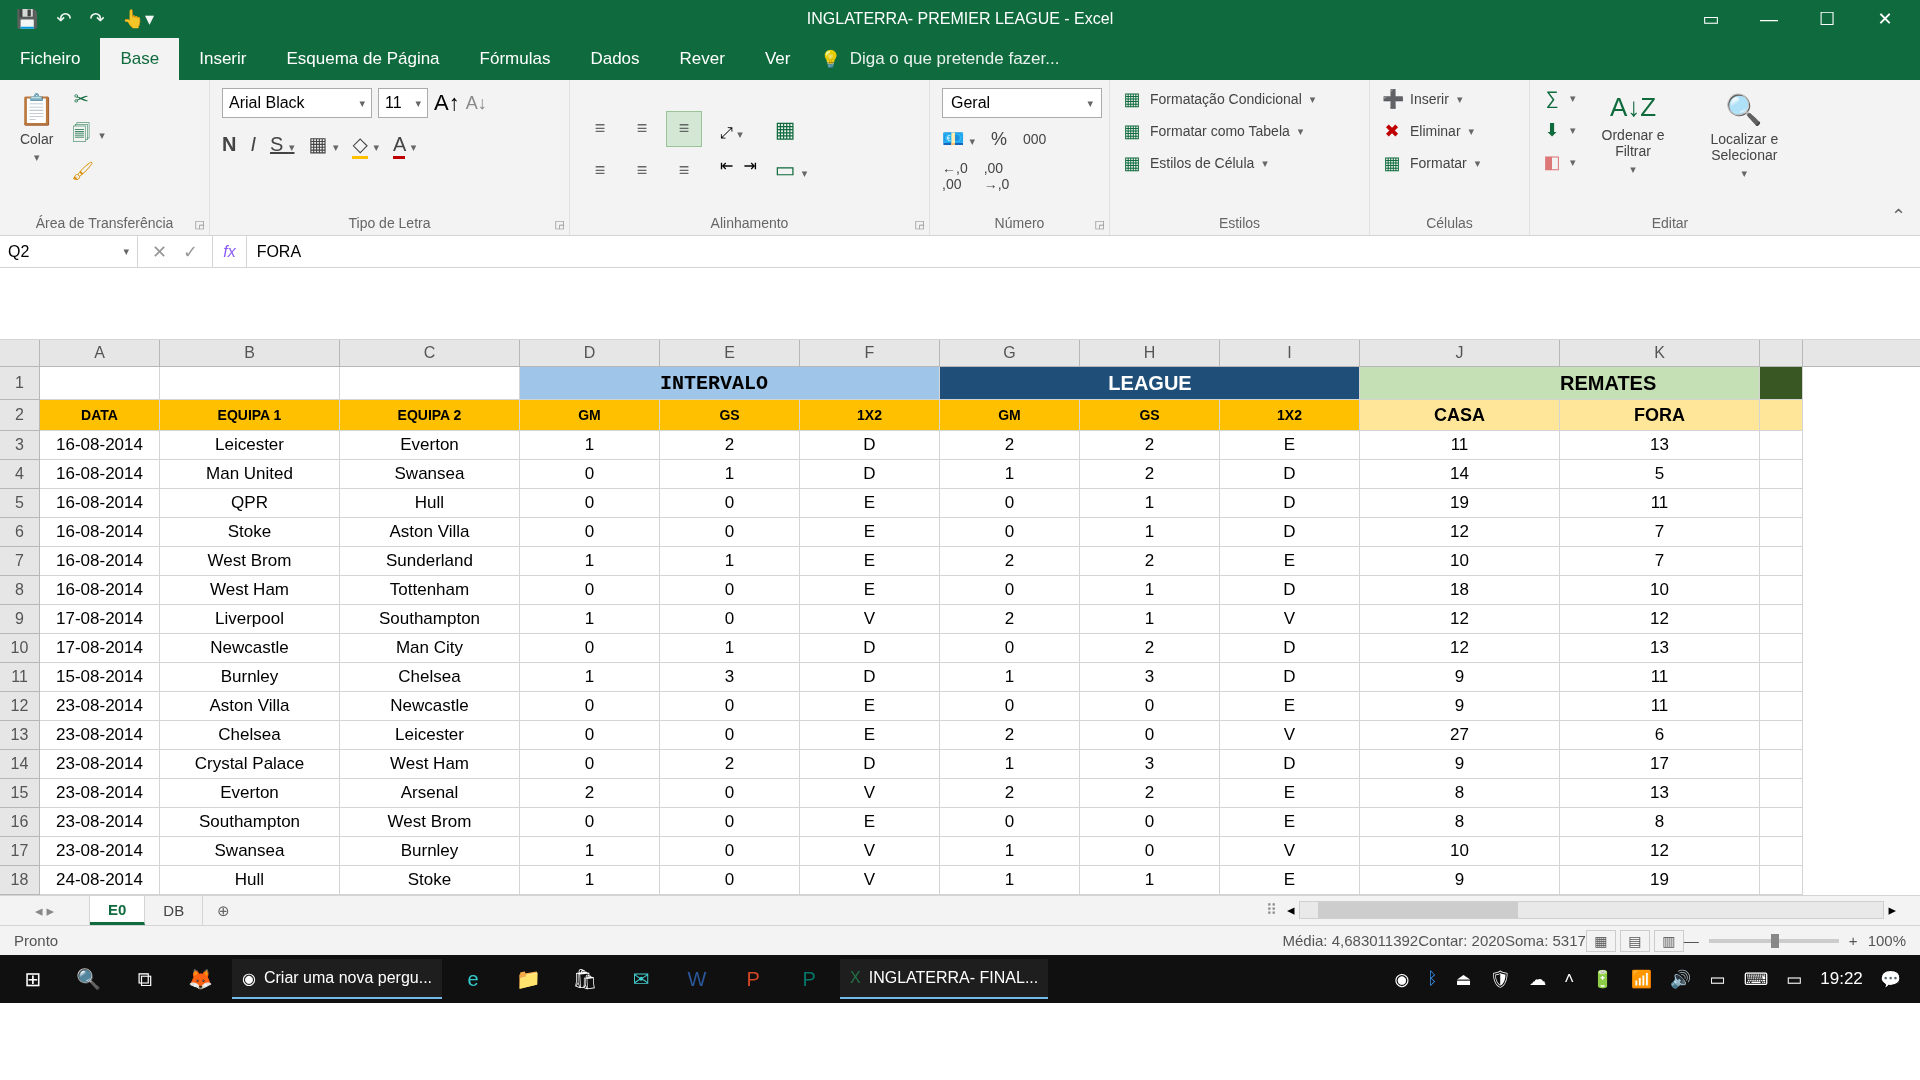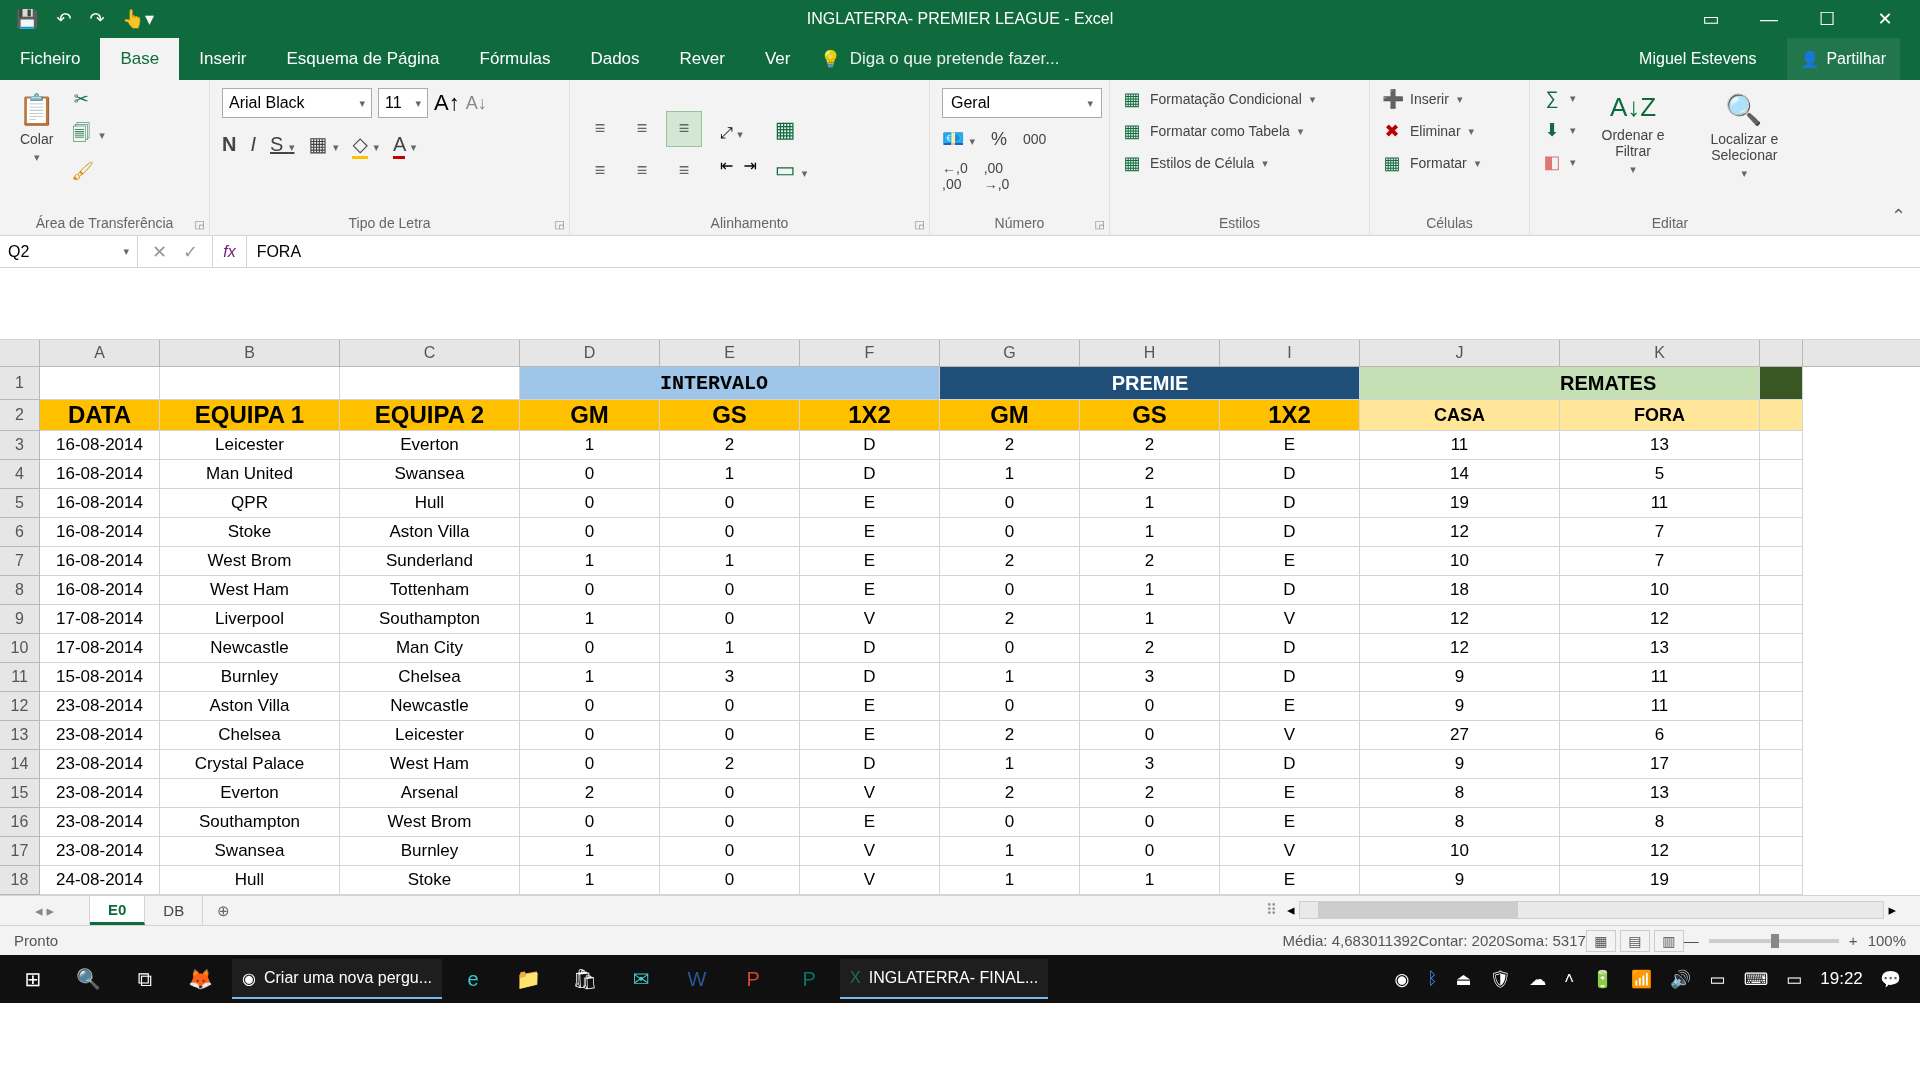--- a/index.html
+++ b/index.html
@@ -39,21 +39,21 @@
 .align-grid { display: grid; grid-template-columns: repeat(3, 36px); grid-template-rows: repeat(2, 36px); gap: 6px; }
 .align-grid span { display: flex; align-items: center; justify-content: center; font-size: 18px; color: #666; border: 1px solid transparent; cursor: pointer; }
 .numfmt { width: 160px; height: 30px; border: 1px solid #ababab; background: #fff; font-size: 16px; padding: 2px 8px; display: flex; align-items: center; justify-content: space-between; }
 .dialog-launcher { font-size: 11px; color: #888; position: absolute; right: 4px; bottom: 4px; }
 .collapse-ribbon { position: absolute; right: 14px; bottom: 8px; font-size: 18px; color: #666; cursor: pointer; }
 
 
 .fbar { height: 32px; border-bottom: 1px solid #d4d4d4; display: flex; align-items: stretch; background: #fff; }
 .namebox { width: 138px; border-right: 1px solid #d4d4d4; display: flex; align-items: center; padding: 0 8px; font-size: 16px; justify-content: space-between; }
 .fbar-btns { display: flex; align-items: center; gap: 16px; padding: 0 14px; color: #999; border-right: 1px solid #d4d4d4; font-size: 18px; }
-.fbar-fx { padding: 0 10px; display: flex; align-items: center; font-style: italic; color: #701a75; border-right: 1px solid #d4d4d4; }
+.fbar-fx { padding: 0 10px; display: flex; align-items: center; font-style: italic; color: #8b5cf6; border-right: 1px solid #d4d4d4; }
 .fbar-input { flex: 1; padding: 0 10px; display: flex; align-items: center; font-size: 16px; }
 .fbar-expand { height: 72px; border-bottom: 1px solid #d4d4d4; background: #fff; }
 
 
 .grid { position: relative; }
 .colhdrs { display: flex; height: 27px; background: #e6e6e6; border-bottom: 1px solid #b7b7b7; }
 .rowhdr-spacer { width: 40px; border-right: 1px solid #b7b7b7; background: #e6e6e6; }
 .colhdr { border-right: 1px solid #b7b7b7; display: flex; align-items: center; justify-content: center; font-size: 16px; color: #555; background: #e6e6e6; }
 .row { display: flex; height: 29px; }
 .rowhdr { width: 40px; border-right: 1px solid #b7b7b7; border-bottom: 1px solid #b7b7b7; background: #e6e6e6; display: flex; align-items: center; justify-content: center; font-size: 16px; color: #555; }
@@ -63,21 +63,21 @@
 .cA { width: 120px; } .cB { width: 180px; } .cC { width: 180px; }
 .cD { width: 140px; } .cE { width: 140px; } .cF { width: 140px; }
 .cG { width: 140px; } .cH { width: 140px; } .cI { width: 140px; }
 .cJ { width: 200px; } .cK { width: 200px; } .cL { width: 43px; }
 
 
 .hdr-intervalo { background: #9fc5e8; font-family: Liberation Mono, monospace; font-weight: 900; font-size: 20px; border-right: none; }
 .hdr-final { background: #1f4e79; color: #fff; font-family: "Arial Black", Arial; font-weight: 900; font-size: 20px; border-right: none; }
 .hdr-remates { background: #c5e0b4; font-family: "Arial Black", Arial; font-weight: 900; font-size: 20px; border-right: none; }
 .hdr-remates-dark { background: #385723; }
-.hdr-row2 { background: #ffc000; font-family: "Arial Black", Arial; font-weight: 900; font-size: 24px; }
+.hdr-row2 { background: #ffc000; font-family: "Arial Black", Arial; font-weight: 900; font-size: 14px; }
 .hdr-row2r { background: #ffe699; font-family: "Arial Black", Arial; font-weight: 900; font-size: 18px; }
 
 
 .sheettabs { height: 30px; border-top: 1px solid #d4d4d4; display: flex; align-items: stretch; background: #f3f3f3; font-size: 15px; position: relative; }
 .sheettabs .navbtns { width: 90px; display: flex; align-items: center; justify-content: center; gap: 10px; color: #888; border-right: 1px solid #d4d4d4; }
 .sheettab { padding: 0 18px; display: flex; align-items: center; border-right: 1px solid #d4d4d4; background: #fff; cursor: pointer; }
 .sheettab.active { border-bottom: 3px solid #0f6b3d; font-weight: bold; color: #0f6b3d; background: #fff; }
 .sheettab.inactive { background: #f3f3f3; color: #444; }
 .addsheet { width: 40px; display: flex; align-items: center; justify-content: center; color: #666; cursor: pointer; }
 .hscroll-area { position: absolute; right: 20px; top: 4px; width: 640px; height: 20px; background: #f3f3f3; display: flex; align-items: center; }
@@ -129,27 +129,20 @@
   <div class="tab active">Base</div>
   <div class="tab">Inserir</div>
   <div class="tab">Esquema de Página</div>
   <div class="tab">Fórmulas</div>
   <div class="tab">Dados</div>
   <div class="tab">Rever</div>
   <div class="tab">Ver</div>
   <div class="tell-me">
     <span>💡</span>
     <span>Diga o que pretende fazer...</span>
-  </div>
-  <div class="right">
-    <span>Miguel Estevens</span>
-    <div class="share">
-      <span>👤</span>
-      <span>Partilhar</span>
-    </div>
   </div>
 </div>
 
 <div class="ribbon">
 
   <div class="ribbon-group" style="width:210px;position:relative">
     <div class="group-body">
       <div class="rbtn">
         <span class="ico">📋</span>
         <span>Colar</span>
@@ -358,21 +351,21 @@
 
   <div class="row" style="height:33px">
     <div class="rowhdr">1</div>
     <div class="cell cA"></div>
     <div class="cell cB"></div>
     <div class="cell cC"></div>
     <div class="cell cD hdr-intervalo"></div>
     <div class="cell cE hdr-intervalo" style="justify-content:flex-start">INTERVALO</div>
     <div class="cell cF hdr-intervalo" style="border-right:1px solid #d4d4d4"></div>
     <div class="cell cG hdr-final"></div>
-    <div class="cell cH hdr-final">PREMIE</div>
+    <div class="cell cH hdr-final">LEAGUE</div>
     <div class="cell cI hdr-final" style="border-right:1px solid #d4d4d4"></div>
     <div class="cell cJ hdr-remates" style="justify-content:flex-end;padding-right:10px"></div>
     <div class="cell cK hdr-remates" style="justify-content:flex-start;border-right:1px solid #d4d4d4">REMATES</div>
     <div class="cell cL hdr-remates-dark"></div>
   </div>
 
   <div class="row" style="height:31px">
     <div class="rowhdr">2</div>
     <div class="cell cA hdr-row2">DATA</div>
     <div class="cell cB hdr-row2">EQUIPA 1</div>

